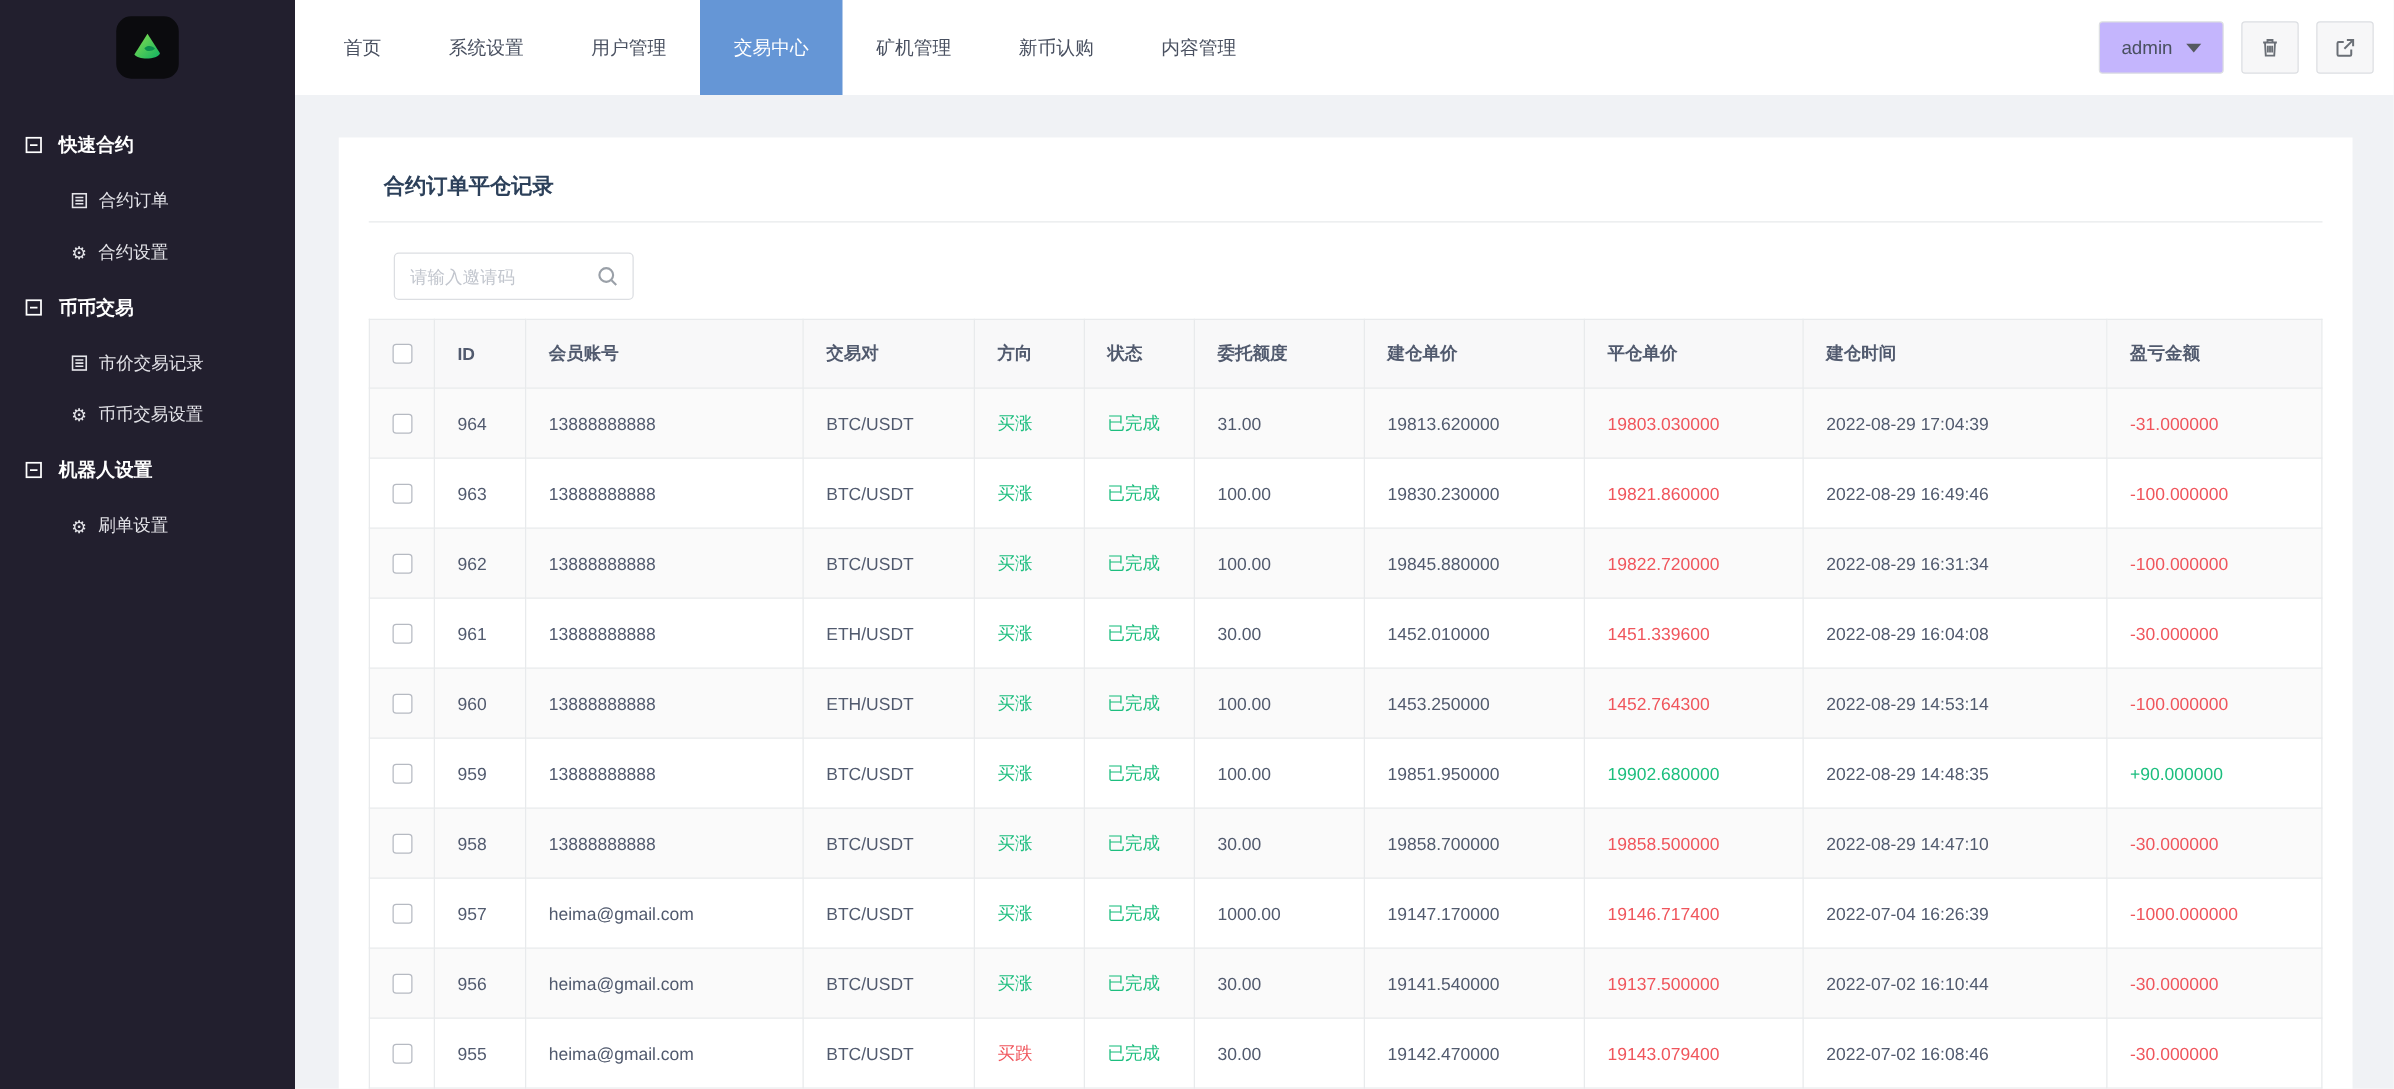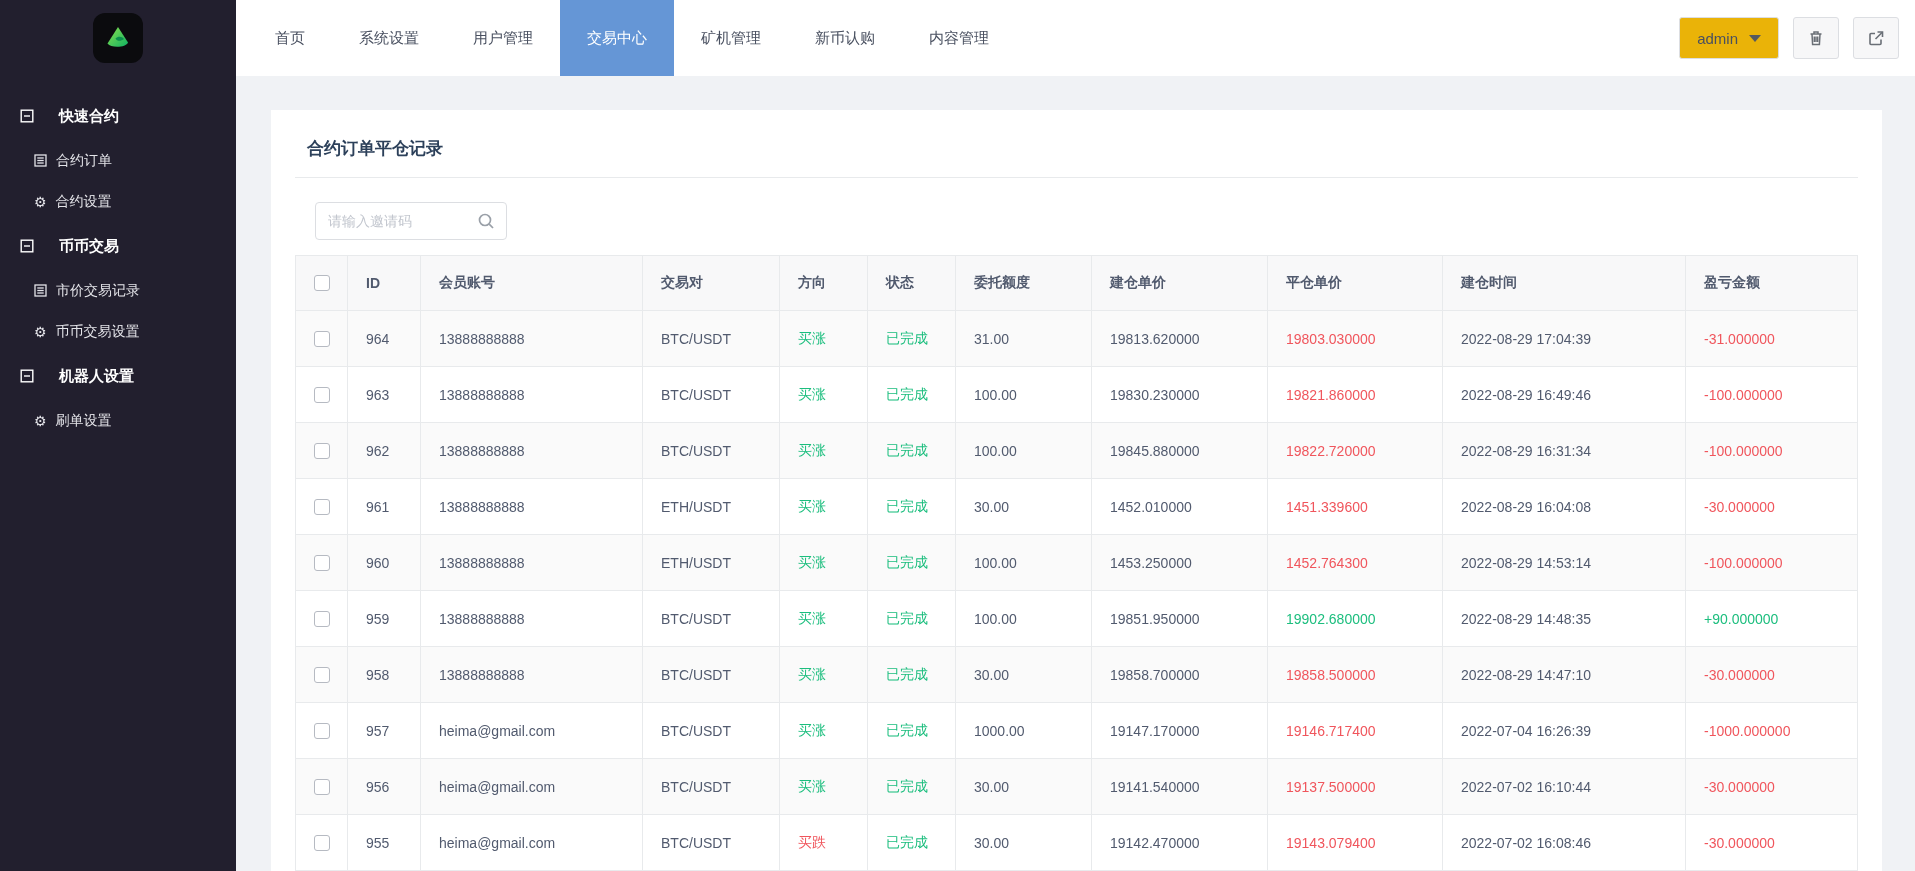--- a/index.html
+++ b/index.html
@@ -8,36 +8,36 @@
     font-family:"Liberation Sans", sans-serif;
     background:#f0f2f5;
     color:#515a6e;
     --blue:#6596d6; --green:#1cbe7e; --red:#f0555c; --side:#221f2e;
   }
   
   .sidebar { position:fixed; left:0; top:0; width:236px; height:871px; background:var(--side); z-index:10; }
   .logo-box { height:76px; display:flex; align-items:center; justify-content:center; }
   .logo-tile { width:50px; height:50px; background:#0b0b0e; border-radius:12px; display:flex; align-items:center; justify-content:center; }
   .side-menu { padding-top:16px; }
-  .section-header { height:48px; display:flex; align-items:center; gap:25px; padding-left:20px;
+  .section-header { height:48px; display:flex; align-items:center; gap:13px; padding-left:20px;
     color:#ffffff; font-size:15px; font-weight:bold; cursor:pointer; }
-  .menu-item { height:41px; display:flex; align-items:center; gap:9px; padding-left:34px;
+  .menu-item { height:41px; display:flex; align-items:center; gap:9px; padding-left:57px;
     color:#e4e4e9; font-size:14px; cursor:pointer; position:relative; }
   .menu-item.selected { background:#f0f0f2; color:#2e2d38; }
   .menu-item .chev { position:absolute; right:16px; display:flex; align-items:center; }
   .gi { font-size:14px; line-height:1; }
   .menu-item svg, .section-header svg { flex:0 0 auto; }
   
   .topbar { margin-left:236px; height:76px; background:#ffffff; display:flex; justify-content:space-between; align-items:stretch; }
   .topnav { display:flex; align-items:stretch; padding-left:12px;justify-content:flex-end; }
   .tab { display:flex; align-items:center; padding:0 27px; font-size:15px; color:#495060; cursor:pointer; white-space:nowrap; }
   .tab.active { background:var(--blue); color:#ffffff; }
   .topbar-right { display:flex; align-items:center; gap:14px; padding-right:16px; }
   .admin-btn { height:42px; padding:0 17px; display:flex; align-items:center; gap:11px;
-    background:#eab308; border:1px solid #dcdee2; border-radius:3px; font-size:15px; color:#495060;
+    background:#c4b5fd; border:1px solid #dcdee2; border-radius:3px; font-size:15px; color:#495060;
     font-family:"Liberation Sans",sans-serif; cursor:pointer; }
   .caret { width:0; height:0; border-left:6px solid transparent; border-right:6px solid transparent; border-top:7px solid #55595f; }
   .icon-btn { width:46px; height:42px; background:#f7f7f8; border:1px solid #dcdee2; border-radius:3px;
     display:flex; align-items:center; justify-content:center; cursor:pointer; }
   
   .main { margin-left:236px; padding:34px 33px 0 35px; }
   .card { background:#ffffff; padding:0 24px 20px; min-height:790px; }
   .card-title { padding:27px 12px 17px; font-size:17px; font-weight:600; color:#2c405a; }
   .divider { border-bottom:1px solid #e8eaec; }
   .search-row { padding:24px 0 15px; }

